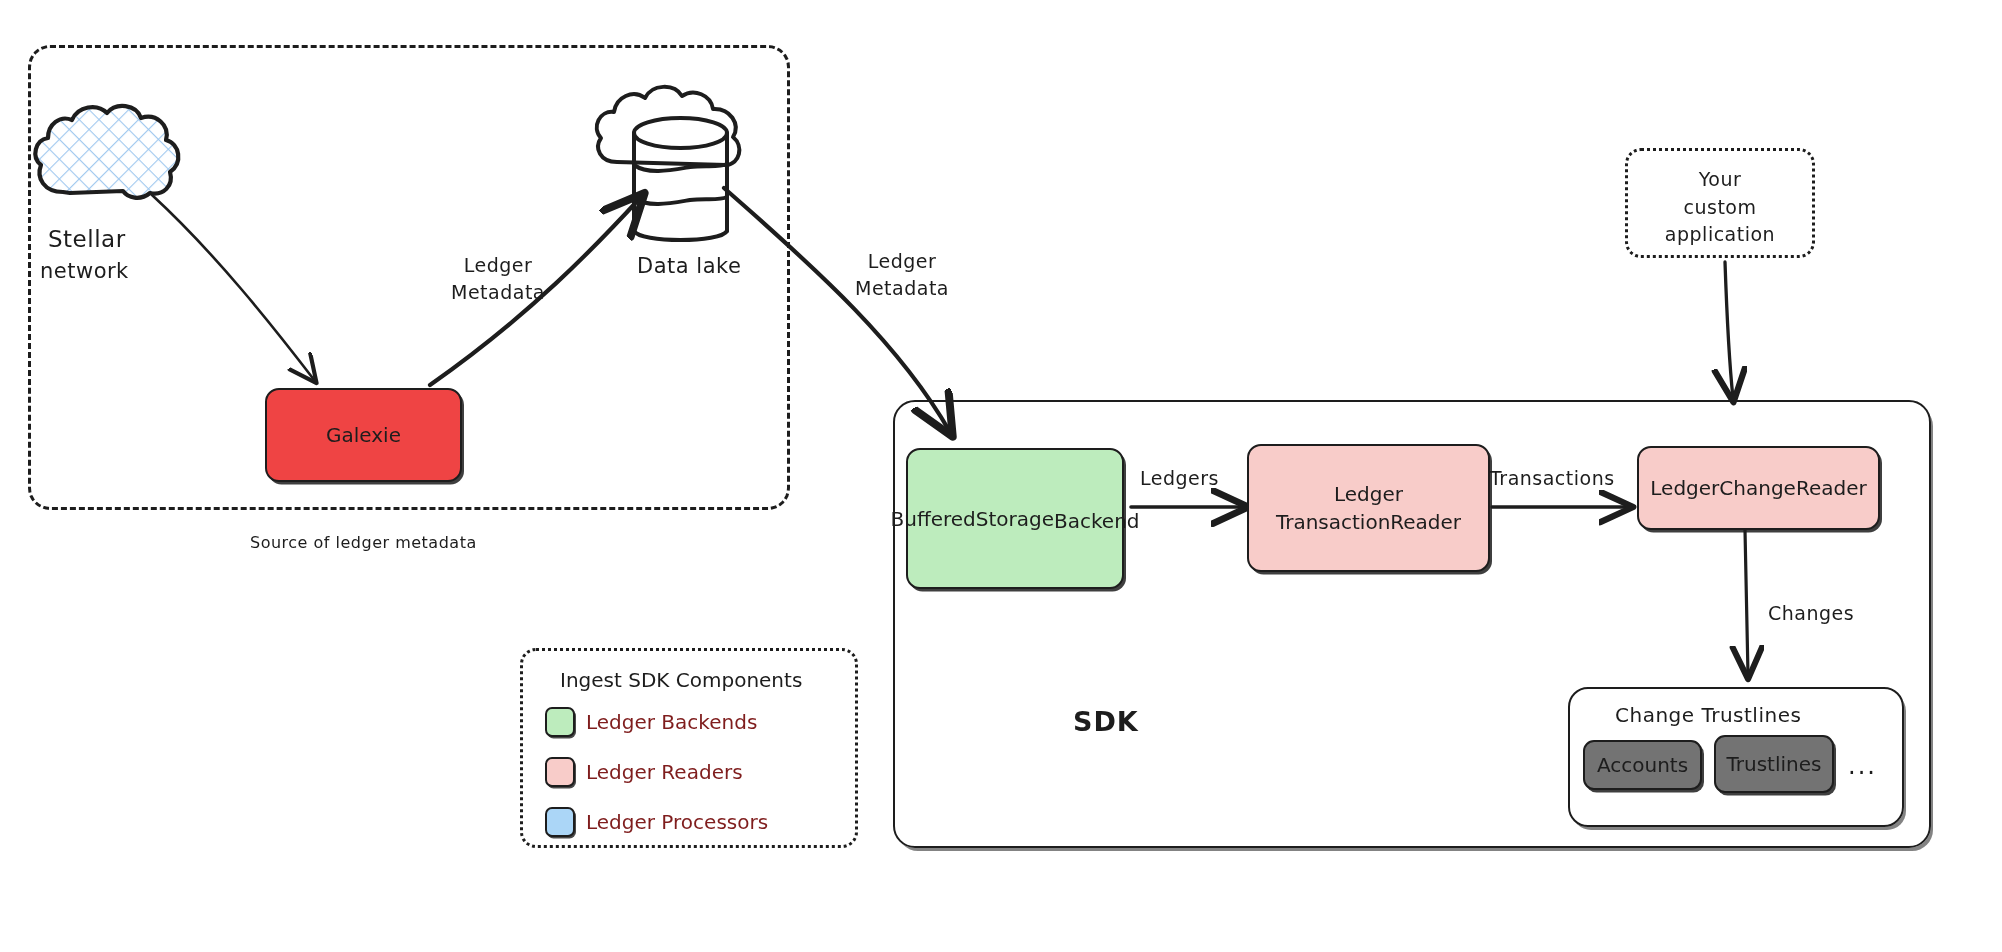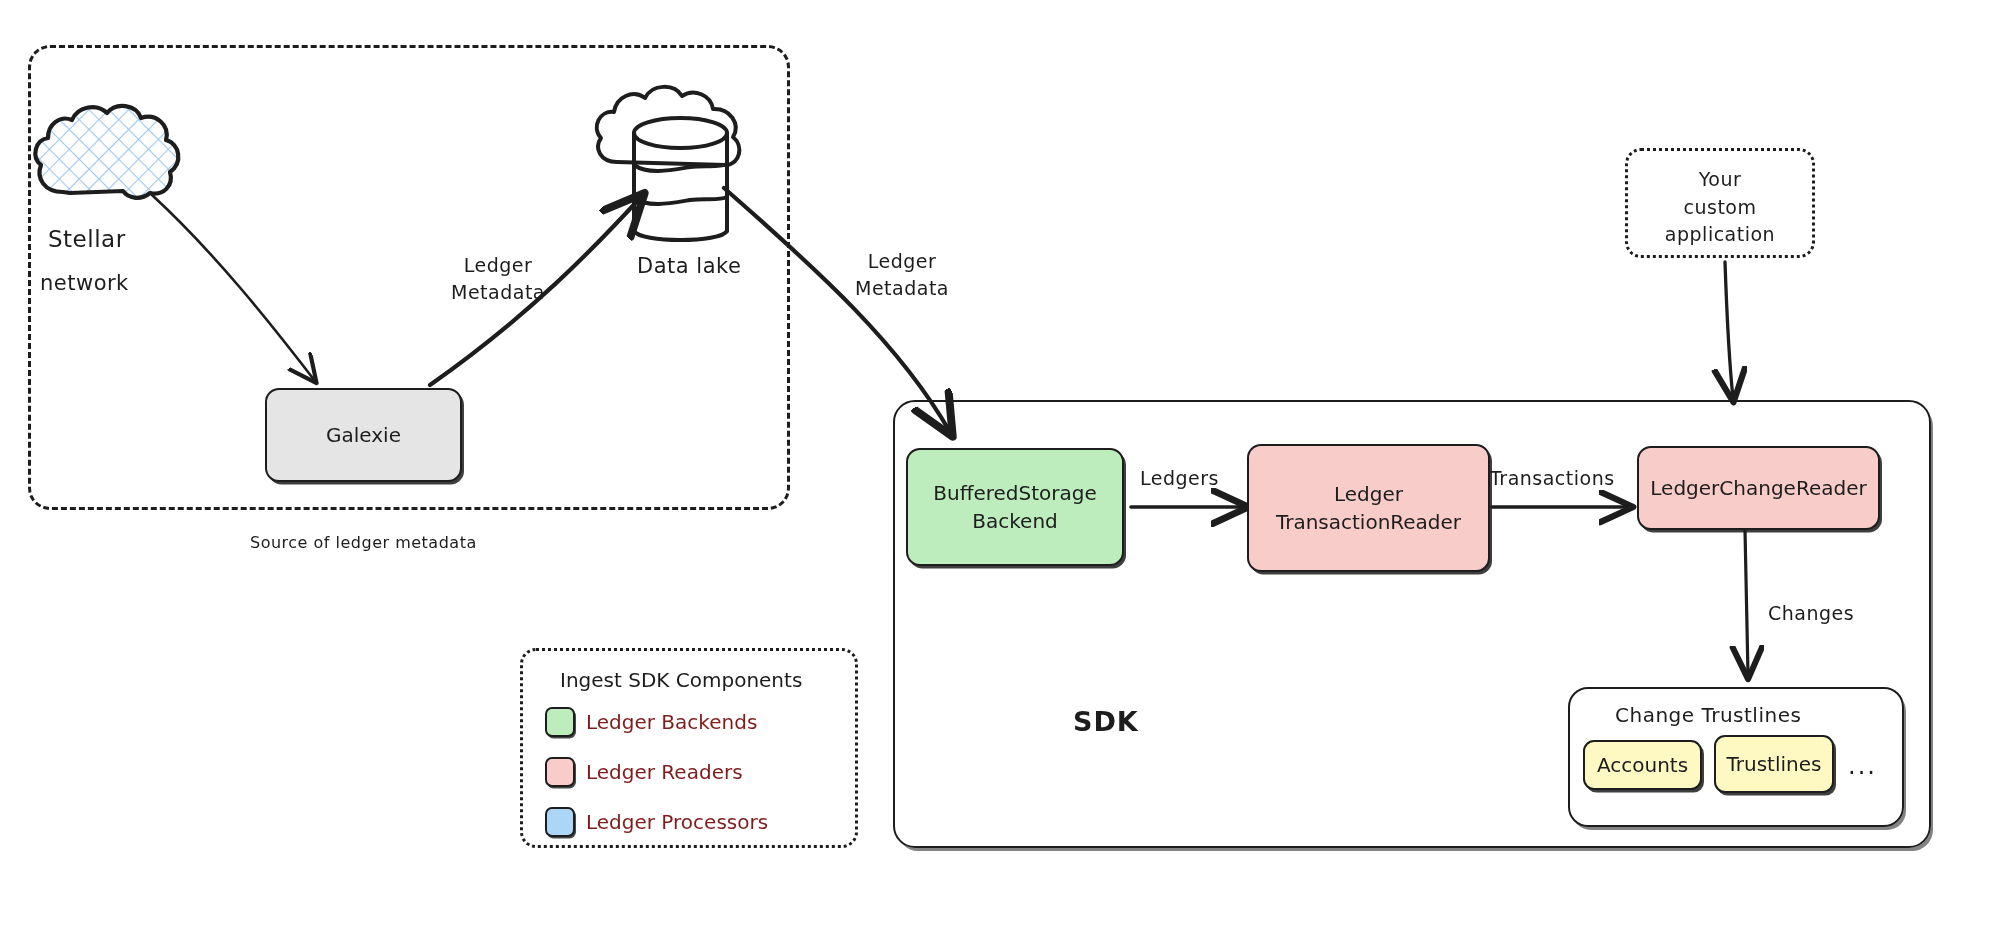--- a/index.html
+++ b/index.html
@@ -52,22 +52,22 @@
     display: flex;
     align-items: center;
     justify-content: center;
     text-align: center;
     font-size: 20px;
     color: #1d1d1d;
     box-shadow: 2.5px 3px 0 -0.5px rgba(29,29,29,0.85);
   }
   .box.green  { background: #bdecbd; }
   .box.pink   { background: #f8ccc9; }
-  .box.blue   { background: #fef9c3; }
-  .box.yellow { background: #e5e5e5; }
+  .box.blue   { background: #737373; }
+  .box.yellow { background: #ef4444; }
 
   .container-box {
     position: absolute;
     box-sizing: border-box;
     border: 2.6px solid #1d1d1d;
     border-radius: 22px;
     background: transparent;
     box-shadow: 3px 4px 0 -1px rgba(29,29,29,0.55);
   }
   .dashed-box {
@@ -185,21 +185,21 @@
       <path d="M1745,530 L1748,675" fill="none" stroke="#1d1d1d" stroke-width="3.2" stroke-linecap="round" marker-end="url(#arrowhead)"></path>
     </g>
   </svg>
 
   <div class="dashed-box" style="left:28px; top:45px; width:762px; height:465px;"></div>
 
   <div class="txt caption" style="left:250px; top:533px;">Source of ledger metadata</div>
 
   <div style="position:absolute; left:48px; top:225px; width:180px;">
     <div class="txt" style="position:relative; font-size:23px;">Stellar</div>
-    <div class="txt" style="position:relative; font-size:21px; margin-top:16px; margin-left:-8px;">network</div>
+    <div class="txt" style="position:relative; font-size:21px; margin-top:4px; margin-left:-8px;">network</div>
   </div>
 
   <div class="txt" style="left:637px; top:253px; font-size:21px;">Data lake</div>
 
   <div class="box yellow" style="left:265px; top:388px; width:197px; height:94px;">
     <span>Galexie</span>
   </div>
 
   <div style="position:absolute; left:418px; top:254px; width:160px; text-align:center;">
     <div class="txt edge-label" style="position:relative; width:100%; text-align:center;">Ledger</div>
@@ -233,21 +233,21 @@
   <div style="position:absolute; left:1625px; top:168px; width:190px; text-align:center;">
     <div class="txt" style="position:relative; width:100%; text-align:center; font-size:19px;">Your</div>
     <div class="txt" style="position:relative; width:100%; text-align:center; font-size:19px; margin-top:4px;">custom</div>
     <div class="txt" style="position:relative; width:100%; text-align:center; font-size:19px; margin-top:4px;">application</div>
   </div>
 
   <div class="container-box" style="left:893px; top:400px; width:1038px; height:448px;"></div>
 
   <div class="sdk-title" style="left:1073px; top:706px;">SDK</div>
 
-  <div class="box green" style="left:906px; top:448px; width:218px; height:118px; flex-direction:column;">
+  <div class="box green" style="left:906px; top:448px; width:218px; height:141px; ">
     <span>BufferedStorage</span>
     <span style="margin-top:4px;">Backend</span>
   </div>
 
   <div class="box pink" style="left:1247px; top:444px; width:243px; height:128px; flex-direction:column;">
     <span>Ledger</span>
     <span style="margin-top:4px;">TransactionReader</span>
   </div>
 
   <div class="box pink" style="left:1637px; top:446px; width:243px; height:84px;">

